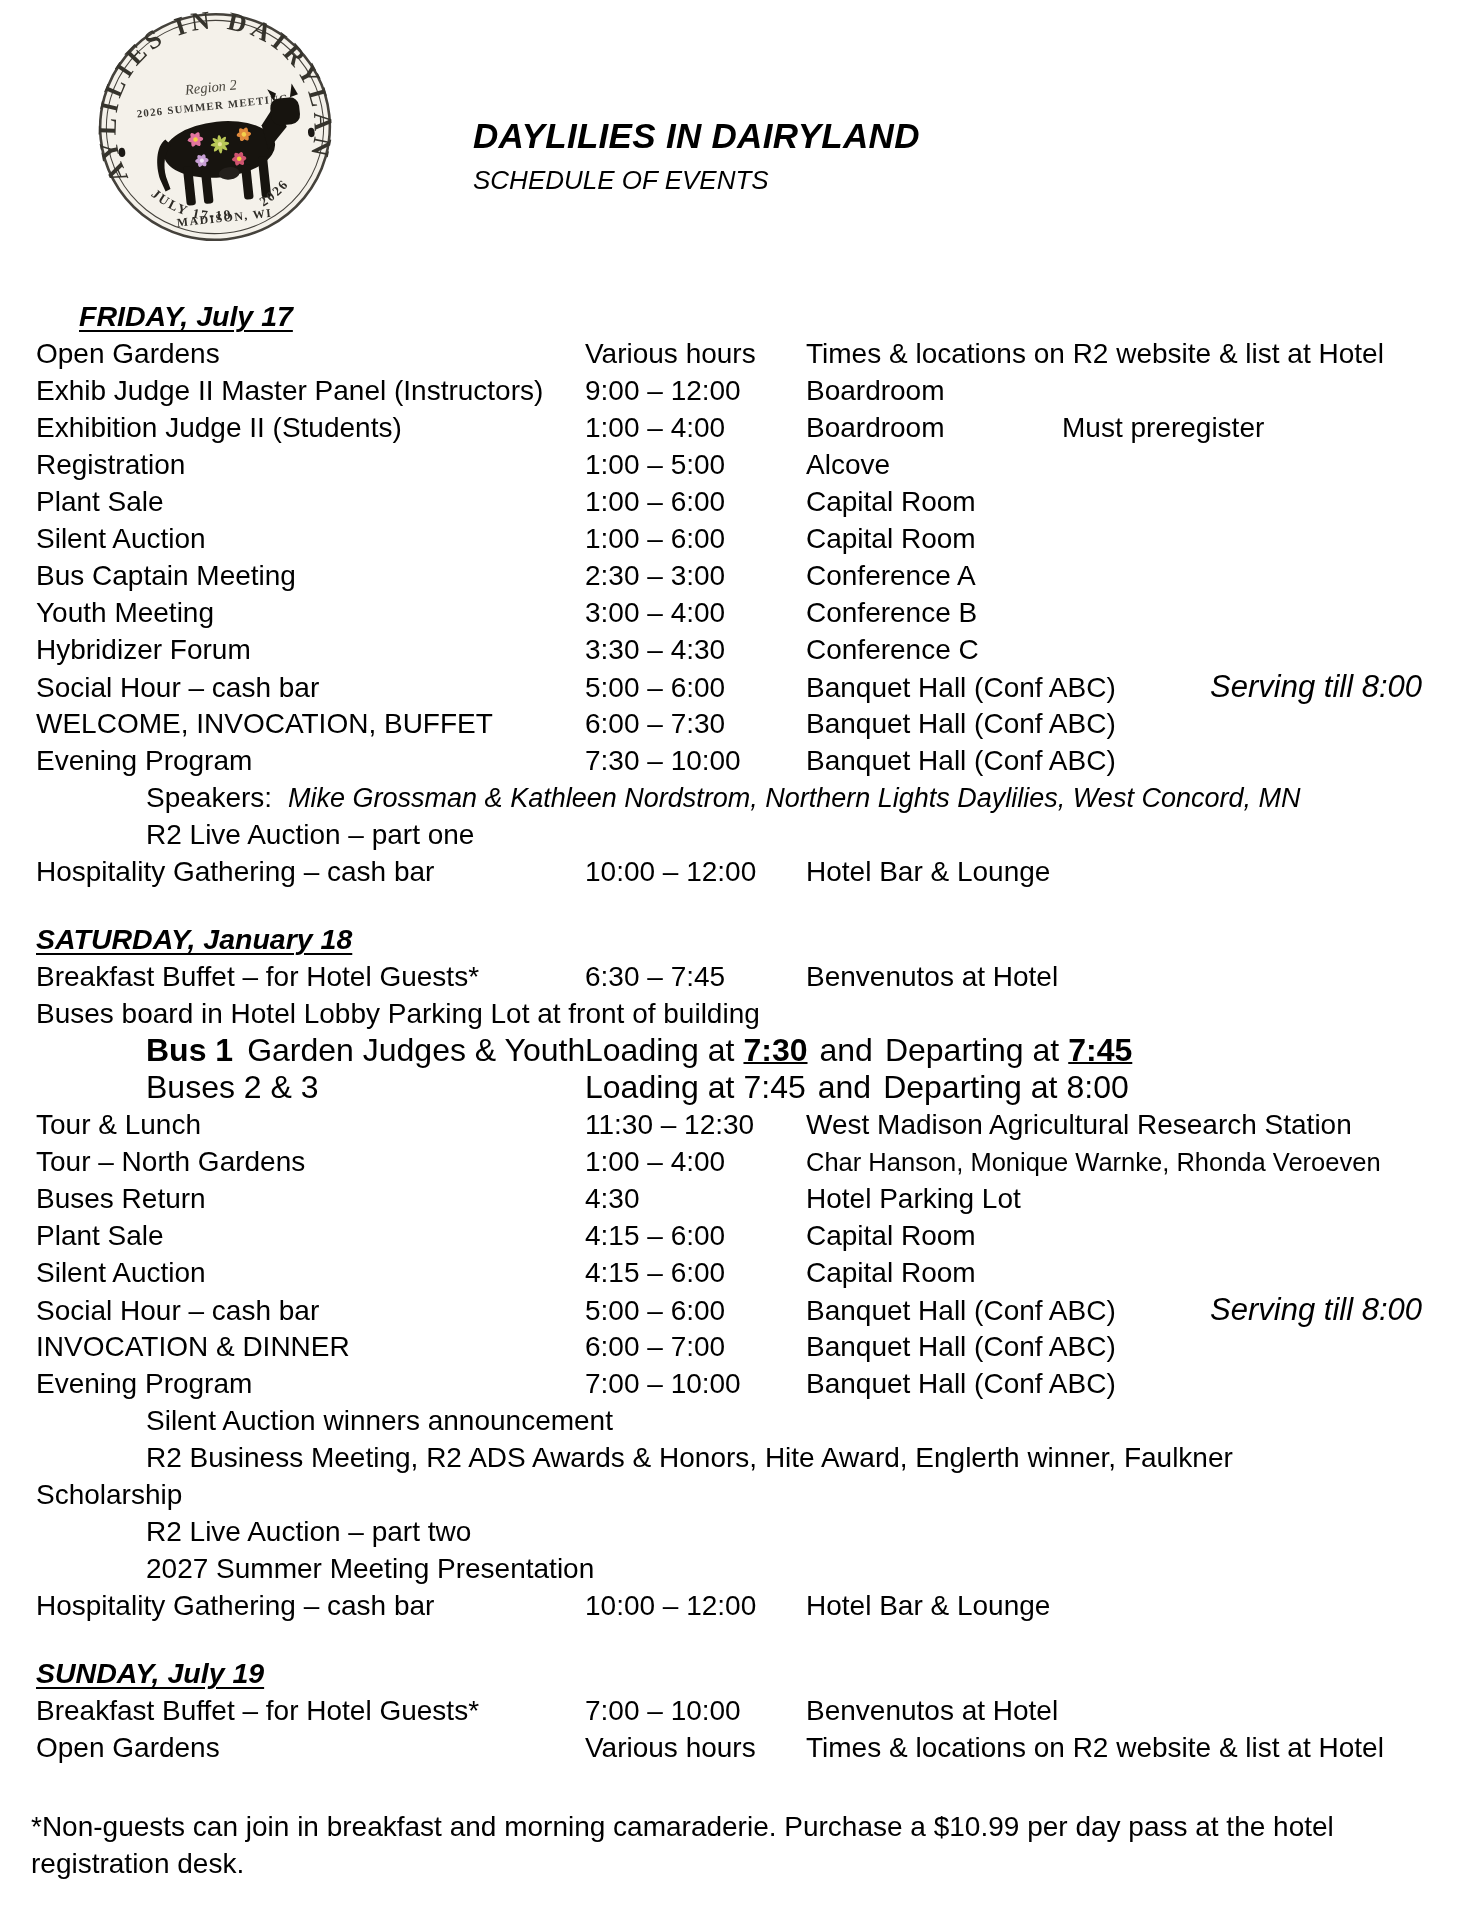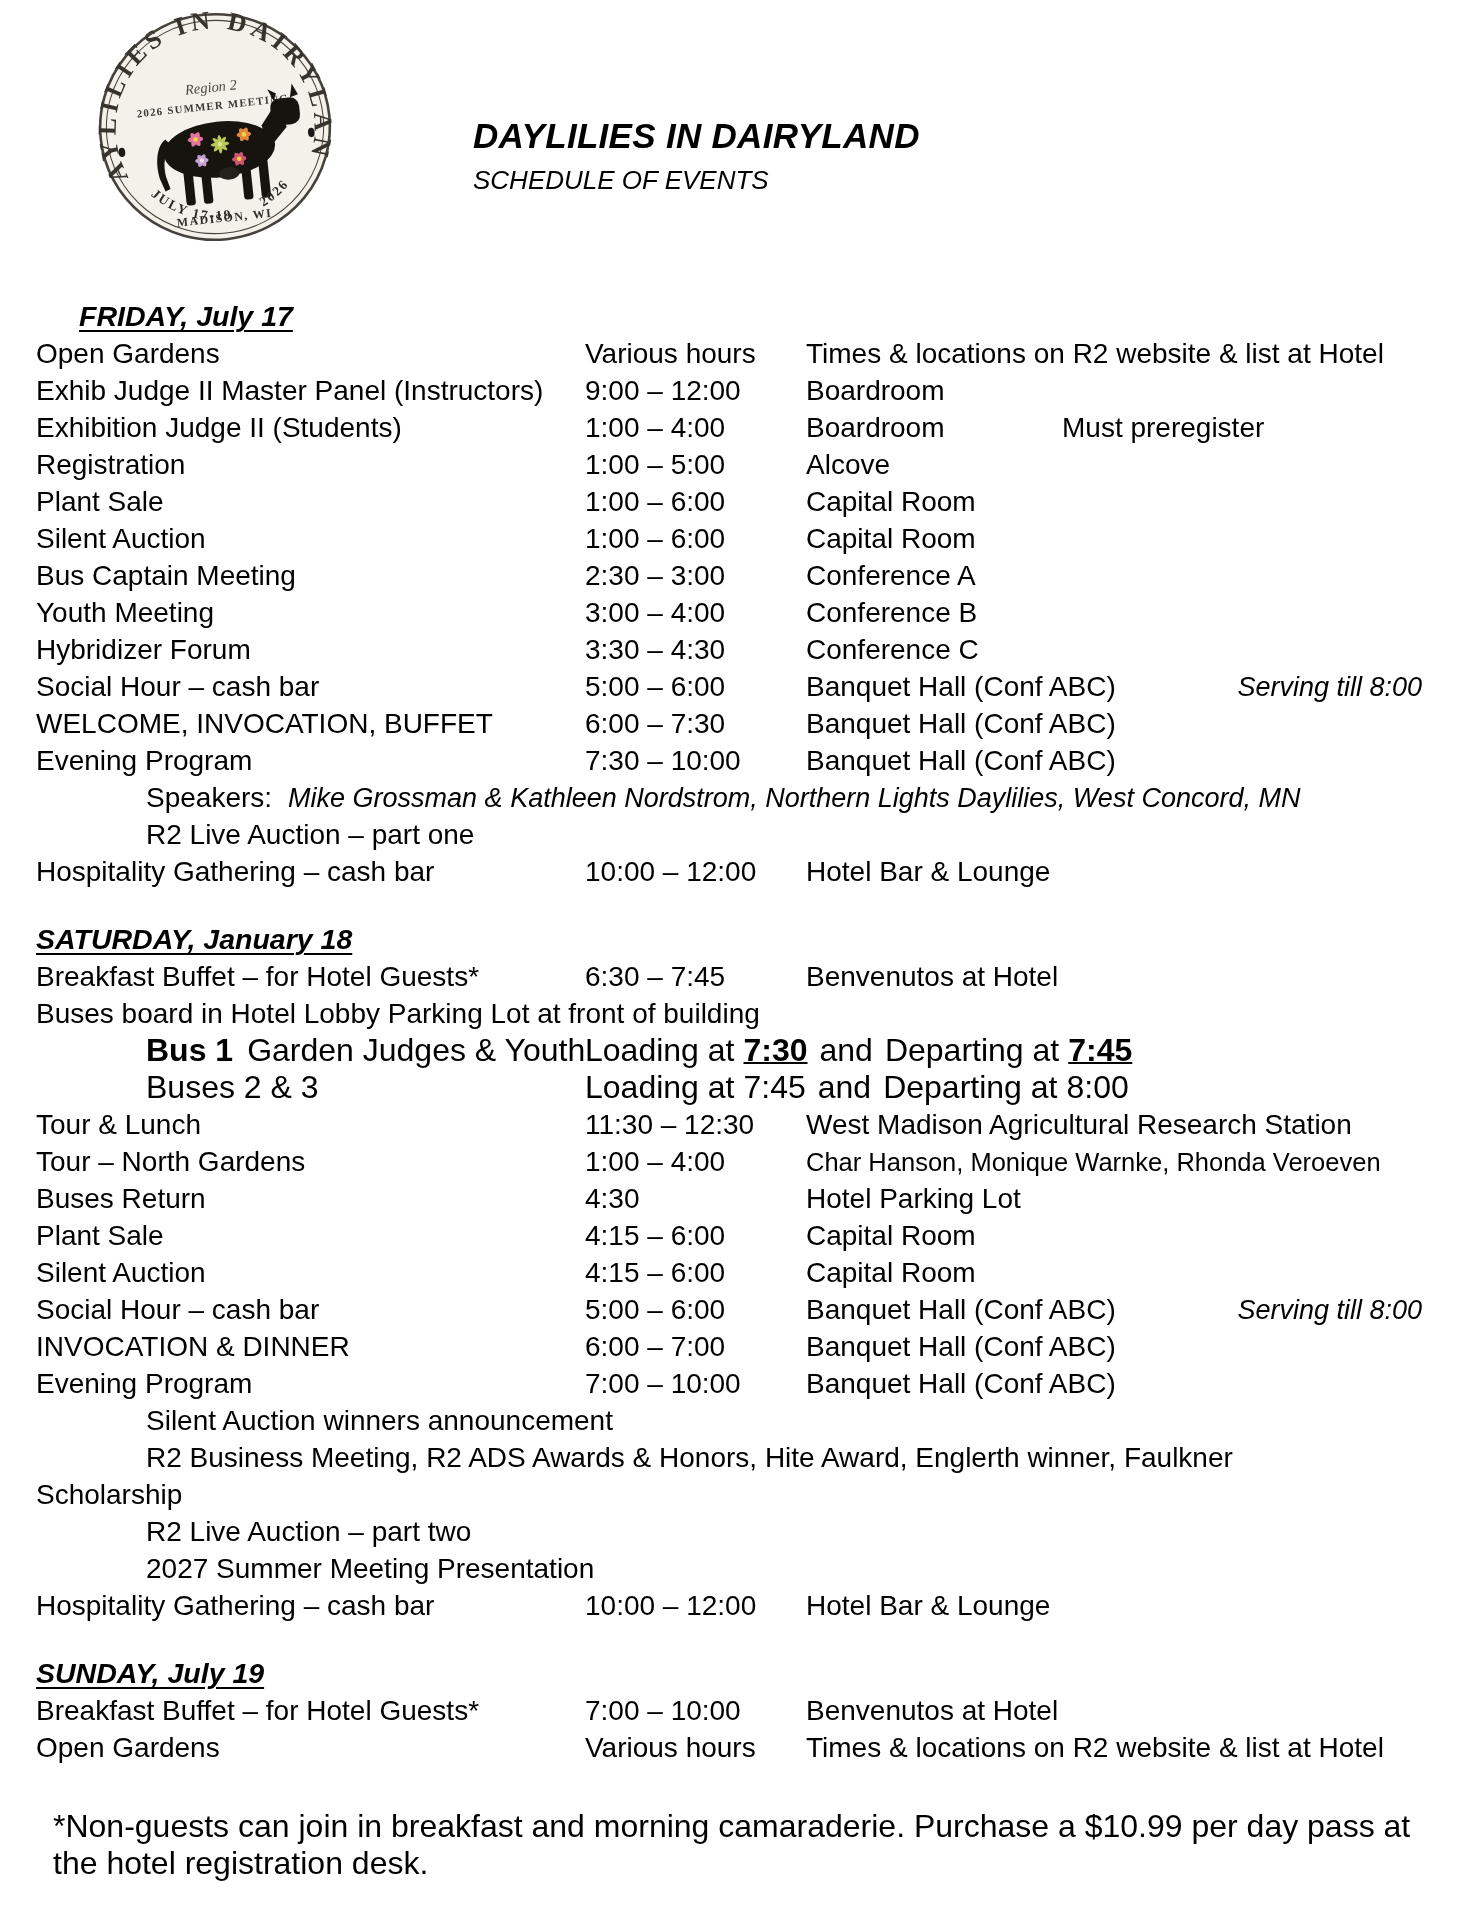--- a/index.html
+++ b/index.html
@@ -21,32 +21,32 @@
     height:37px; line-height:37px; margin-top:31px; white-space:nowrap;
   }
   .section:first-child .heading { margin-top:50px;margin-left:43px; }
   .row {
     display:grid; grid-template-columns:549px 221px 256px 1fr;
     height:37px; line-height:37px; font-size:28px; white-space:nowrap; align-items:baseline;
   }
   .c { overflow:visible; }
   .lc.small { font-size:25.5px; }
   .nt { }
-  .nt.ir { font-style:italic; text-align:right; padding-right:14px; font-size:27px; }
+  .nt.ir { font-style:italic; text-align:right; padding-right:14px; font-size:31px; }
   .full { height:37px; line-height:37px; font-size:28px; white-space:nowrap; }
   .indent { padding-left:110px; }
   .em { font-style:italic; margin-left:16px; font-size:27px; }
   .busrow { display:flex; height:37px; line-height:37px; font-size:32px; white-space:nowrap; }
   .busleft { width:549px; padding-left:110px; box-sizing:border-box; flex:none; }
   .b { font-weight:bold; }
   .grp { margin-left:14px; }
   .tu { font-weight:bold; text-decoration:underline; text-decoration-thickness:2px; }
   .mr { margin-right:9px; }
   .mx { margin:0 12px; }
-  .footnote { margin:42px 30px 0 53px; width:1402px; font-size:32px; line-height:37px; }
+  .footnote { margin:42px 30px 0 31px; width:1402px; font-size:28px; line-height:37px; }
 </style>
 </head>
 <body>
 
 <div class="page">
 
   <div class="header">
     <svg class="logo" viewBox="0 0 230 230" aria-hidden="true">
       <ellipse cx="115" cy="115" rx="111" ry="109" fill="#f4f1ea" stroke="#45423c" stroke-width="2.5"></ellipse>
       <ellipse cx="115" cy="115" rx="105" ry="103" fill="none" stroke="#45423c" stroke-width="1"></ellipse>

